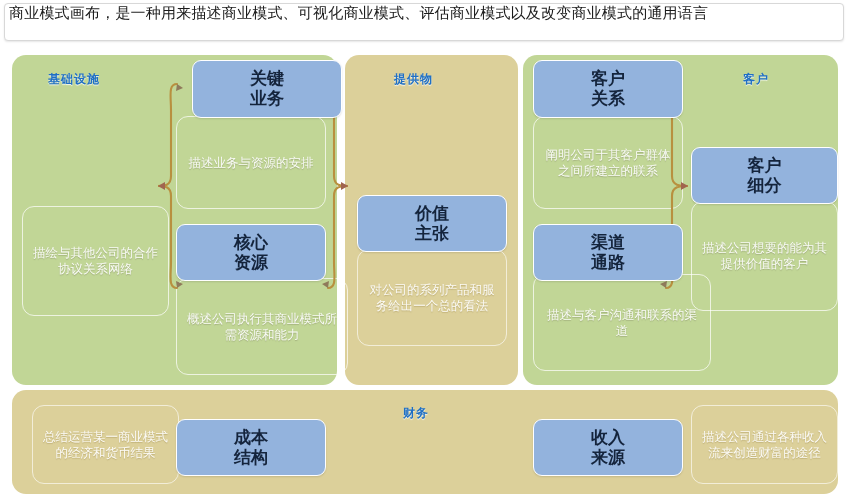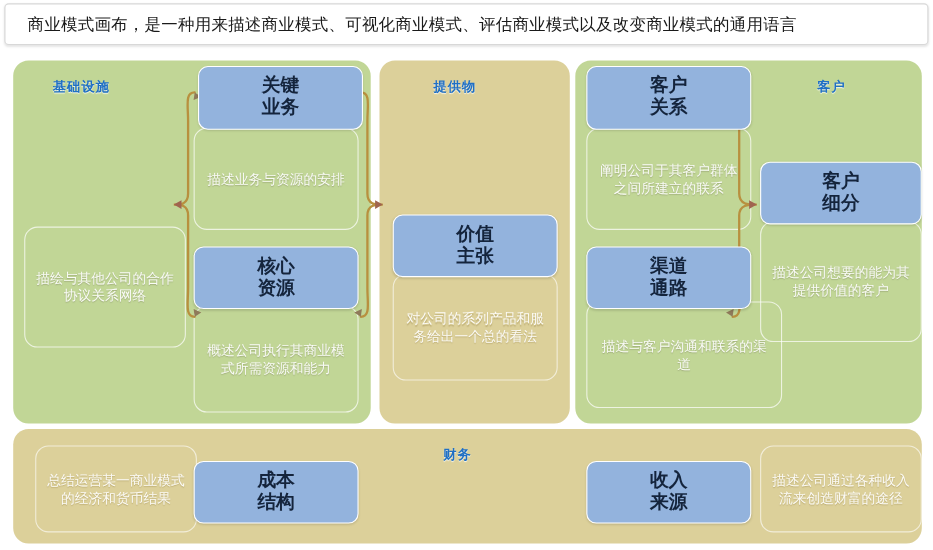--- a/index.html
+++ b/index.html
@@ -20,23 +20,22 @@
     position: absolute;
     left: 4px;
     top: 3px;
     width: 840px;
     height: 38px;
     background: #ffffff;
     border: 1px solid #d8d8d8;
     border-radius: 4px;
     box-shadow: 0 1px 2px rgba(0,0,0,0.10);
     display: flex;
-    align-items: center;
-    box-sizing: border-box;
-    padding: 0 20px;
+    box-sizing: border-box;
+    padding: 0 4px;
   }
   #title-text {
     font-family: "DejaVu Serif", "Liberation Serif", serif;
     font-size: 15px;
     color: #1a1a1a;
     letter-spacing: 0.2px;
     white-space: nowrap;
   }
 
   
@@ -126,28 +125,28 @@
 
 <div id="canvas">
 
   <div class="panel green" style="left:12px; top:9px; width:325px; height:330px;"></div>
 
   <div class="panel-title" style="left:48px; top:25px;">基础设施</div>
 
   <div class="desc-box" style="left:22px; top:160px; width:147px; height:110px;">描绘与其他公司的合作协议关系网络</div>
 
   <div class="desc-box" style="left:176px; top:70px; width:150px; height:93px;">描述业务与资源的安排</div>
-  <div class="blue-box" style="left:180px; top:14px; width:150px; height:58px;">
+  <div class="blue-box" style="left:192px; top:14px; width:150px; height:58px;">
     <div>
       <span>关键</span>
       <span>业务</span>
     </div>
   </div>
 
-  <div class="desc-box" style="left:176px; top:232px; width:150px; height:97px;">概述公司执行其商业模式所需资源和能力</div>
+  <div class="desc-box" style="left:176px; top:232px; width:172px; height:97px;">概述公司执行其商业模式所需资源和能力</div>
   <div class="blue-box" style="left:176px; top:178px; width:150px; height:57px;">
     <div>
       <span>核心</span>
       <span>资源</span>
     </div>
   </div>
 
   <svg class="brace" style="left:152px; top:30px;" width="32" height="220" viewBox="0 0 32 220">
     <path d="M25 8 C16 8 19 20 19 34 L19 100 C19 110 12 110 6 110 C12 110 19 110 19 120 L19 186 C19 200 16 212 25 212" fill="none" stroke="#b8903f" stroke-width="2.1" stroke-linecap="round"></path>
     <path d="M25 8 l6 4 l-7 3 z" fill="#8f7a5a"></path>

